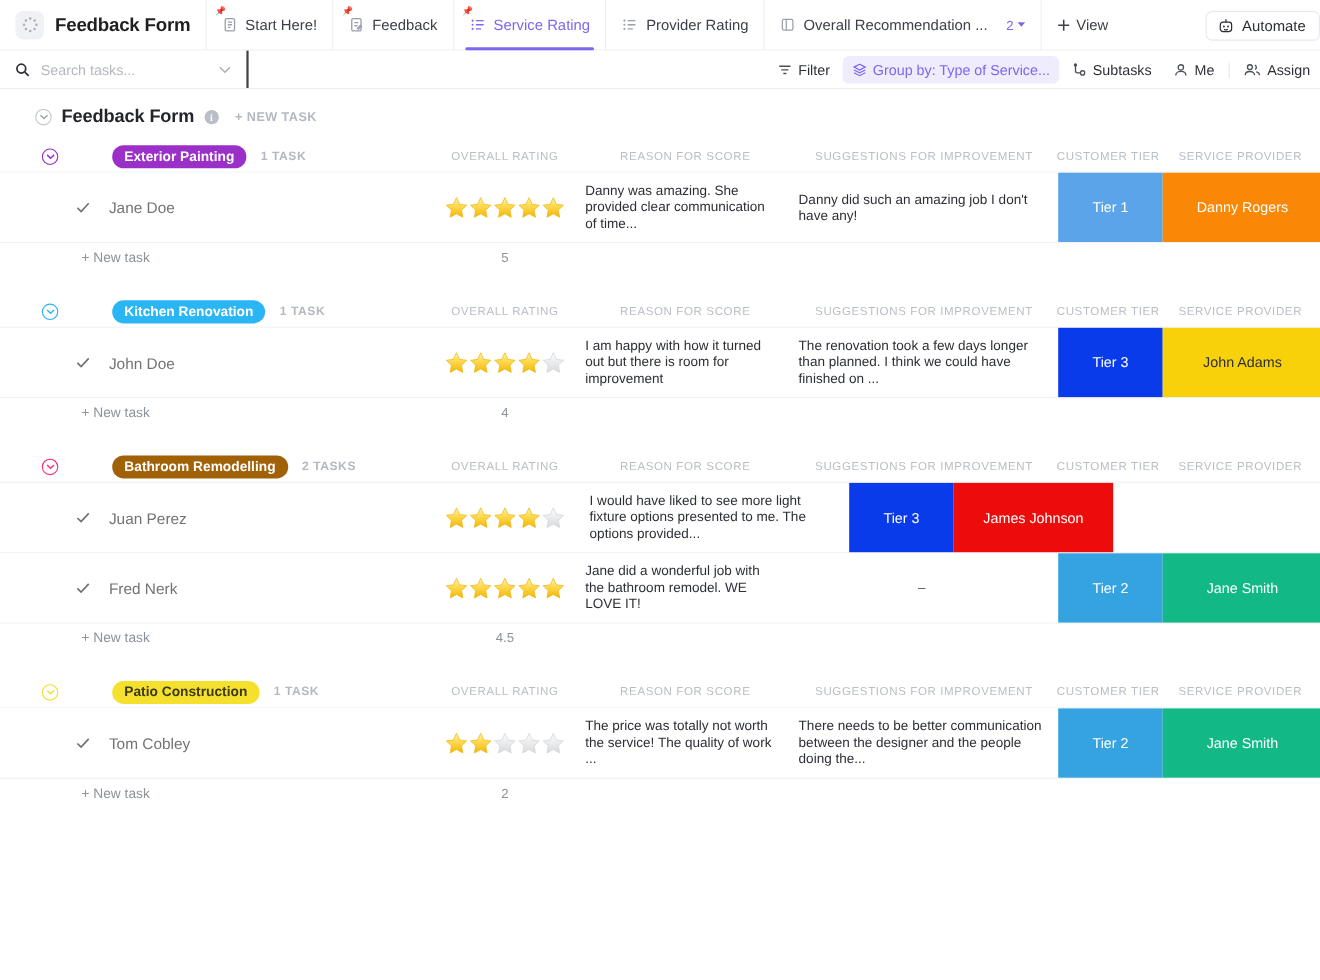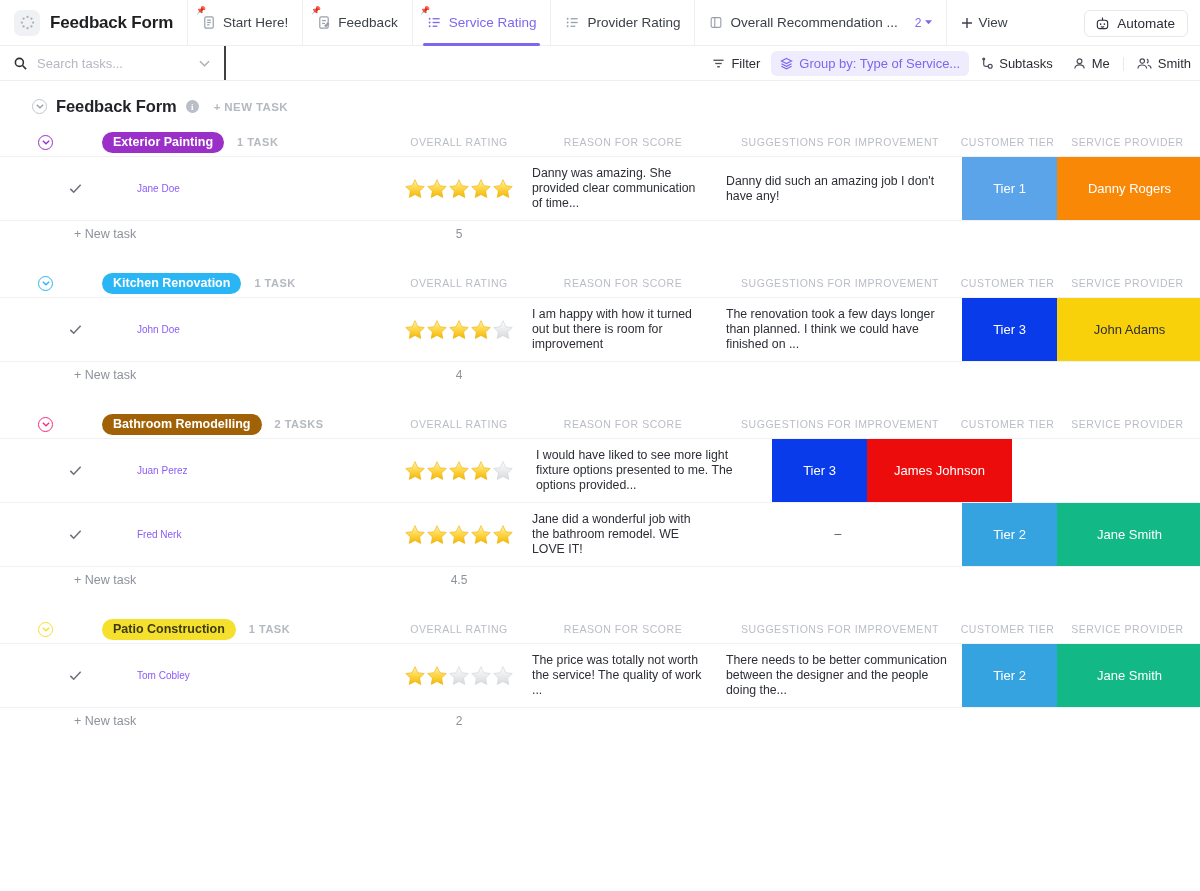--- a/index.html
+++ b/index.html
@@ -84,21 +84,21 @@
     color: #3c4049;
     border-left: 1px solid #eceef1;
     height: 46px;
     cursor: pointer;
   }
   .topbar-right {
     position: absolute;
     right: 0; top: 0;
     height: 46px;
     display: flex; align-items: center;
-    padding-right: 12px;
+    padding-right: 0px;
   }
   .automate-btn {
     display: flex; align-items: center;
     gap: 7px;
     border: 1px solid #e6e8ec;
     border-radius: 6px;
     padding: 5px 12px 5px 10px;
     font-size: 13.5px;
     color: #2c2f36;
     background: #fff;
@@ -269,23 +269,22 @@
   .cell-name {
     width: 390px;
     display: flex;
     align-items: center;
     gap: 16px;
     padding-left: 68px;
     flex: 0 0 auto;
   }
   .check { color: #6b7079; display:flex; align-items:center; }
   .task-name {
-    font-size: 10px;
-    color: #8b5cf6;
-    margin-left: 38px;
+    font-size: 14px;
+    color: #737373;
   }
   .cell-stars {
     width: 138px;
     flex: 0 0 auto;
     display: flex;
     align-items: center;
     justify-content: center;
     gap: 0px;
   }
   .cell-text {
@@ -516,21 +515,21 @@
     <div class="tb-sep"></div>
     <div class="tb-btn">
       <span class="ico">
         <svg width="15" height="13" viewBox="0 0 16 14" fill="none" stroke="currentColor" stroke-width="1.3">
           <circle cx="5.6" cy="4.4" r="2.4"></circle>
             <path d="M1 12.3c0-2.4 2.1-3.7 4.6-3.7s4.6 1.3 4.6 3.7"></path>
           <path d="M10.6 2.3a2.4 2.4 0 010 4.3"></path>
             <path d="M11.6 8.9c2 .3 3.4 1.6 3.4 3.4"></path>
         </svg>
       </span>
-      <span>Smith</span>
+      <span>Assign</span>
     </div>
   </div>
 </div>
 
 <div class="page">
   <div class="list-header">
     <span class="collapse-circle">
       <svg width="8" height="5" viewBox="0 0 8 5" fill="none" stroke="currentColor" stroke-width="1.3">
           <path d="M0.8 0.8L4 3.8 7.2 0.8"></path>
         </svg>

